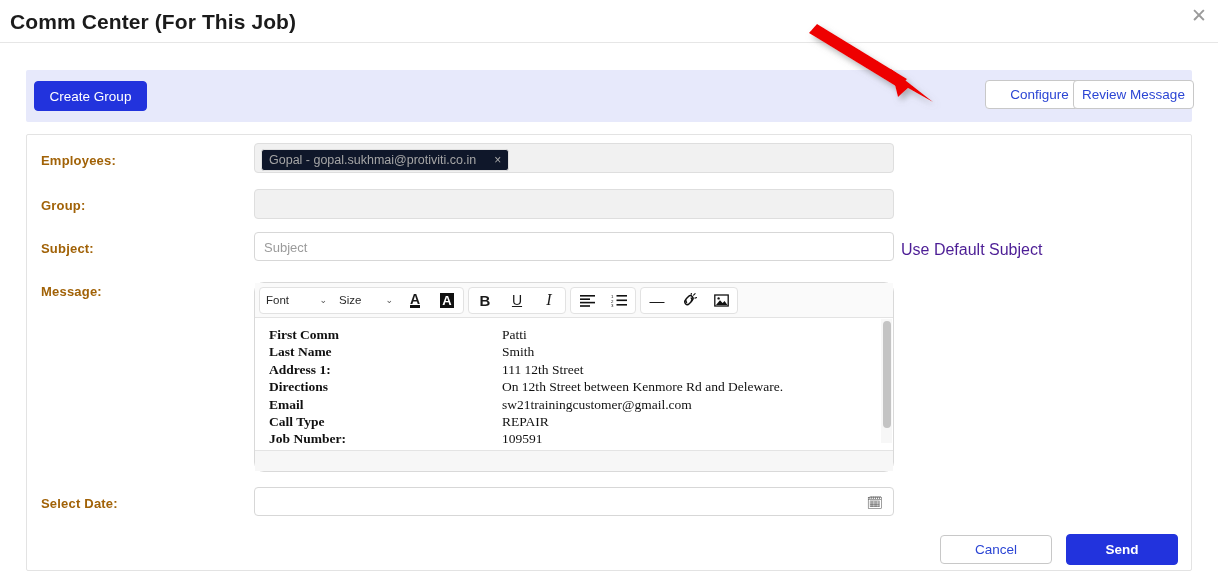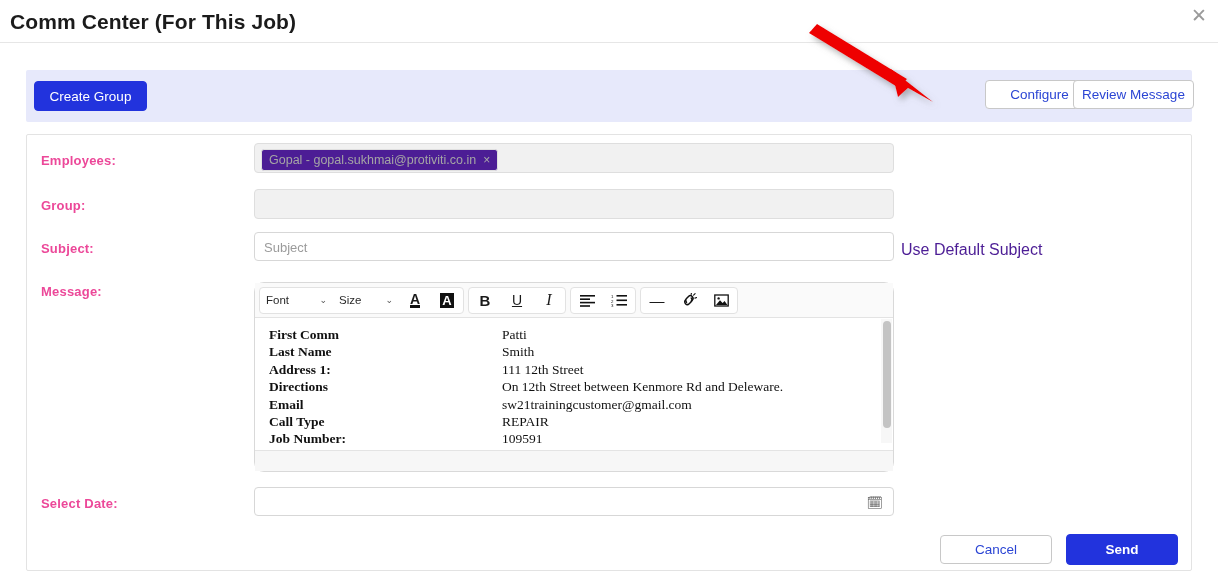--- a/index.html
+++ b/index.html
@@ -55,38 +55,38 @@
 
   
   .arrow-anno { position: absolute; left: 795px; top: 10px; width: 160px; height: 100px; pointer-events: none; }
 
   
   .form-card {
     position: absolute; left: 26px; top: 134px; width: 1166px; height: 437px;
     border: 1px solid #e3e3e3; border-radius: 2px; background: #fff;
   }
   .f-label {
-    position: absolute; font-size: 13px; color: #ec4899; font-weight: bold;
+    position: absolute; font-size: 13px; color: #a16207; font-weight: bold;
     letter-spacing: 0.2px;
   }
   .input-box {
     position: absolute; border: 1px solid #d7d7d7; border-radius: 4px; background: #fff;
   }
   .input-disabled { background: #f1f1f1; border-color: #dedede; }
   .placeholder-txt {
     position: absolute; font-size: 13px; color: #9b9b9b; left: 9px; top: 50%;
     transform: translateY(-50%);
   }
 
   
   .chip {
     position: absolute; left: 6px; top: 5px; height: 22px;
-    display: flex; align-items: center; gap: 7px;
+    display: flex; align-items: center; gap: 18px;
     padding: 0 7px; border: 1px solid #e0e0e0; border-radius: 3px;
-    background: #4c1d95; font-size: 12.5px; color: #a5a5a5;
+    background: #0f172a; font-size: 12.5px; color: #a5a5a5;
   }
   .chip-x { font-size: 12px; color: #aaa; cursor: pointer; }
 
   .link-txt {
     position: absolute; font-size: 16px; color: #4c1d95; cursor: pointer;
   }
 
   
   .editor-wrap {
     position: absolute; left: 227px; top: 147px; width: 640px; height: 190px;

